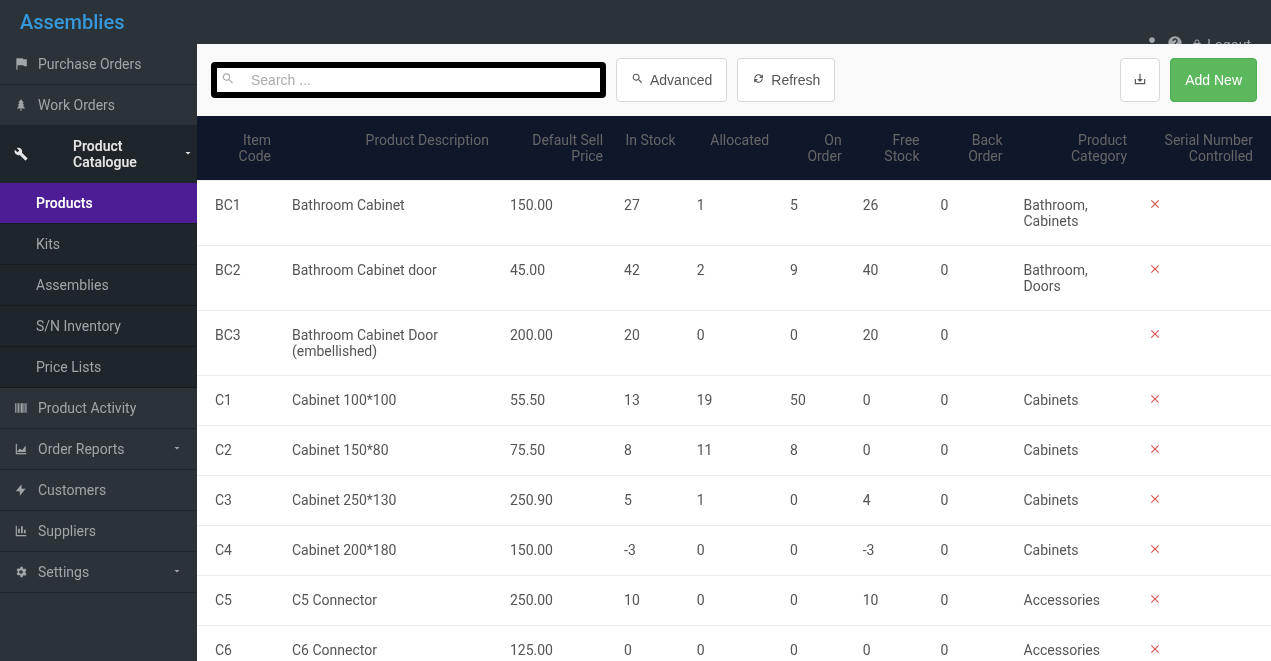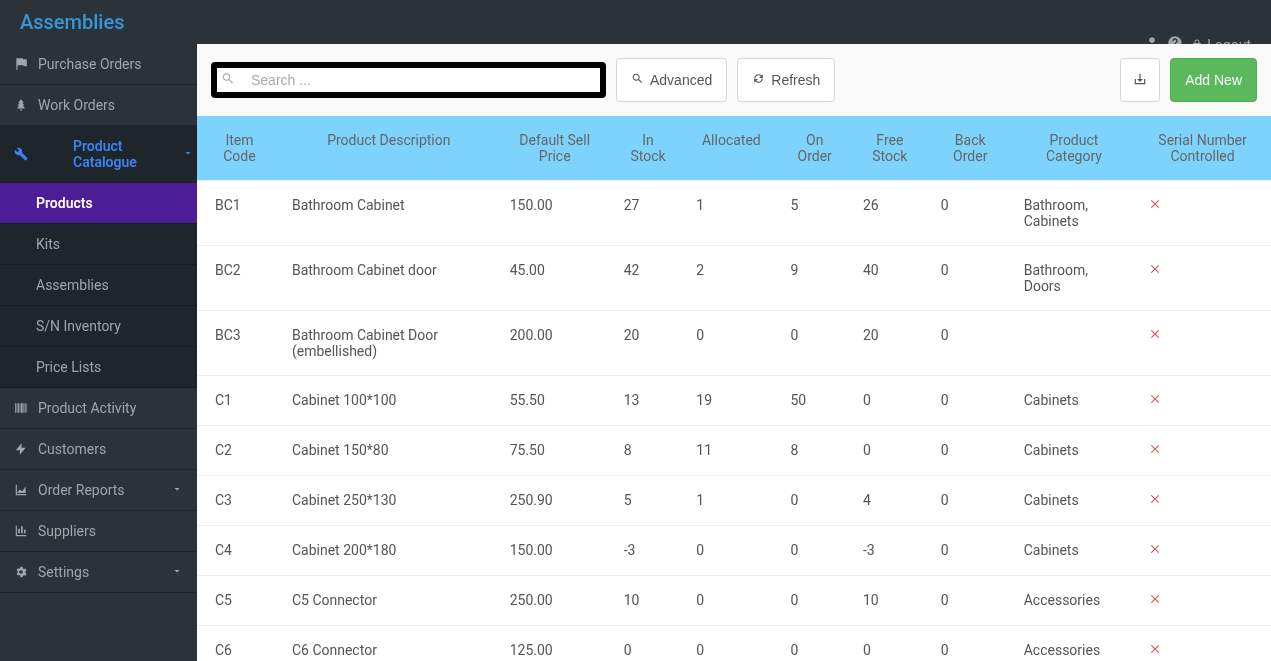--- a/index.html
+++ b/index.html
@@ -56,21 +56,21 @@
       align-items: center;
       padding: 12px 14px;
       gap: 10px;
       border-bottom: 1px solid #1f262b;
       cursor: pointer;
       font-size: 14px;
       position: relative;
     }
     .sidebar-item.active-parent {
       background: #1f262b;
-      color: #3b82f6;
+      color: #e5e5e5;
       font-weight: 600;
       gap: 45px;
     }
     .sidebar-item .chevron {
       margin-left: auto;
     }
     .sidebar-sub {
       background: #1f262b;
     }
     .sidebar-sub-item {
@@ -156,25 +156,25 @@
     }
     .table-container {
       padding: 0 0 14px 0;
     }
     table {
       width: 100%;
       border-collapse: collapse;
       background: #fff;
     }
     thead th {
-      text-align: center;
-      padding: 16px 16px;
+      text-align: right;
+      padding: 16px 9px;
       font-weight: 400;
       color: #666;
-      background: #7dd3fc;
+      background: #0f172a;
       border-bottom: 1px solid #eee;
       vertical-align: top;
       font-size: 14px;
     }
     thead th:first-child {
       padding-left: 18px;
     }
     thead th:last-child {
       padding-right: 18px;
     }
@@ -270,35 +270,35 @@
         <span class="sidebar-icon">
           <svg width="14" height="14" viewBox="0 0 24 24">
             <path d="M2 4h2v16H2V4zm3 0h1v16H5V4zm2 0h2v16H7V4zm3 0h1v16h-1V4zm2 0h3v16h-3V4zm4 0h1v16h-1V4zm2 0h2v16h-2V4zm3 0h1v16h-1V4z"></path>
           </svg>
         </span>
         <span>Product Activity</span>
       </div>
       <div class="sidebar-item">
         <span class="sidebar-icon">
           <svg width="14" height="14" viewBox="0 0 24 24">
-            <path d="M13 2L3 14h7v8l10-12h-7V2z"></path>
-          </svg>
-        </span>
-        <span>Customers</span>
-      </div>
-      <div class="sidebar-item">
-        <span class="sidebar-icon">
-          <svg width="14" height="14" viewBox="0 0 24 24">
             <path d="M3 3v18h18v-2H5V3H3zm2 14l5-6 4 3 6-8v11H5z"></path>
           </svg>
         </span>
         <span>Order Reports</span>
         <span class="chevron"><svg width="12" height="12" viewBox="0 0 24 24" fill="currentColor">
             <path d="M7 10l5 5 5-5H7z"></path>
           </svg></span>
+      </div>
+      <div class="sidebar-item">
+        <span class="sidebar-icon">
+          <svg width="14" height="14" viewBox="0 0 24 24">
+            <path d="M13 2L3 14h7v8l10-12h-7V2z"></path>
+          </svg>
+        </span>
+        <span>Customers</span>
       </div>
       <div class="sidebar-item">
         <span class="sidebar-icon">
           <svg width="14" height="14" viewBox="0 0 24 24">
             <path d="M3 3v18h18v-2H5V3H3zm4 13h3V8H7v8zm5 0h3V4h-3v12zm5 0h3v-6h-3v6z"></path>
           </svg>
         </span>
         <span>Suppliers</span>
       </div>
       <div class="sidebar-item">

